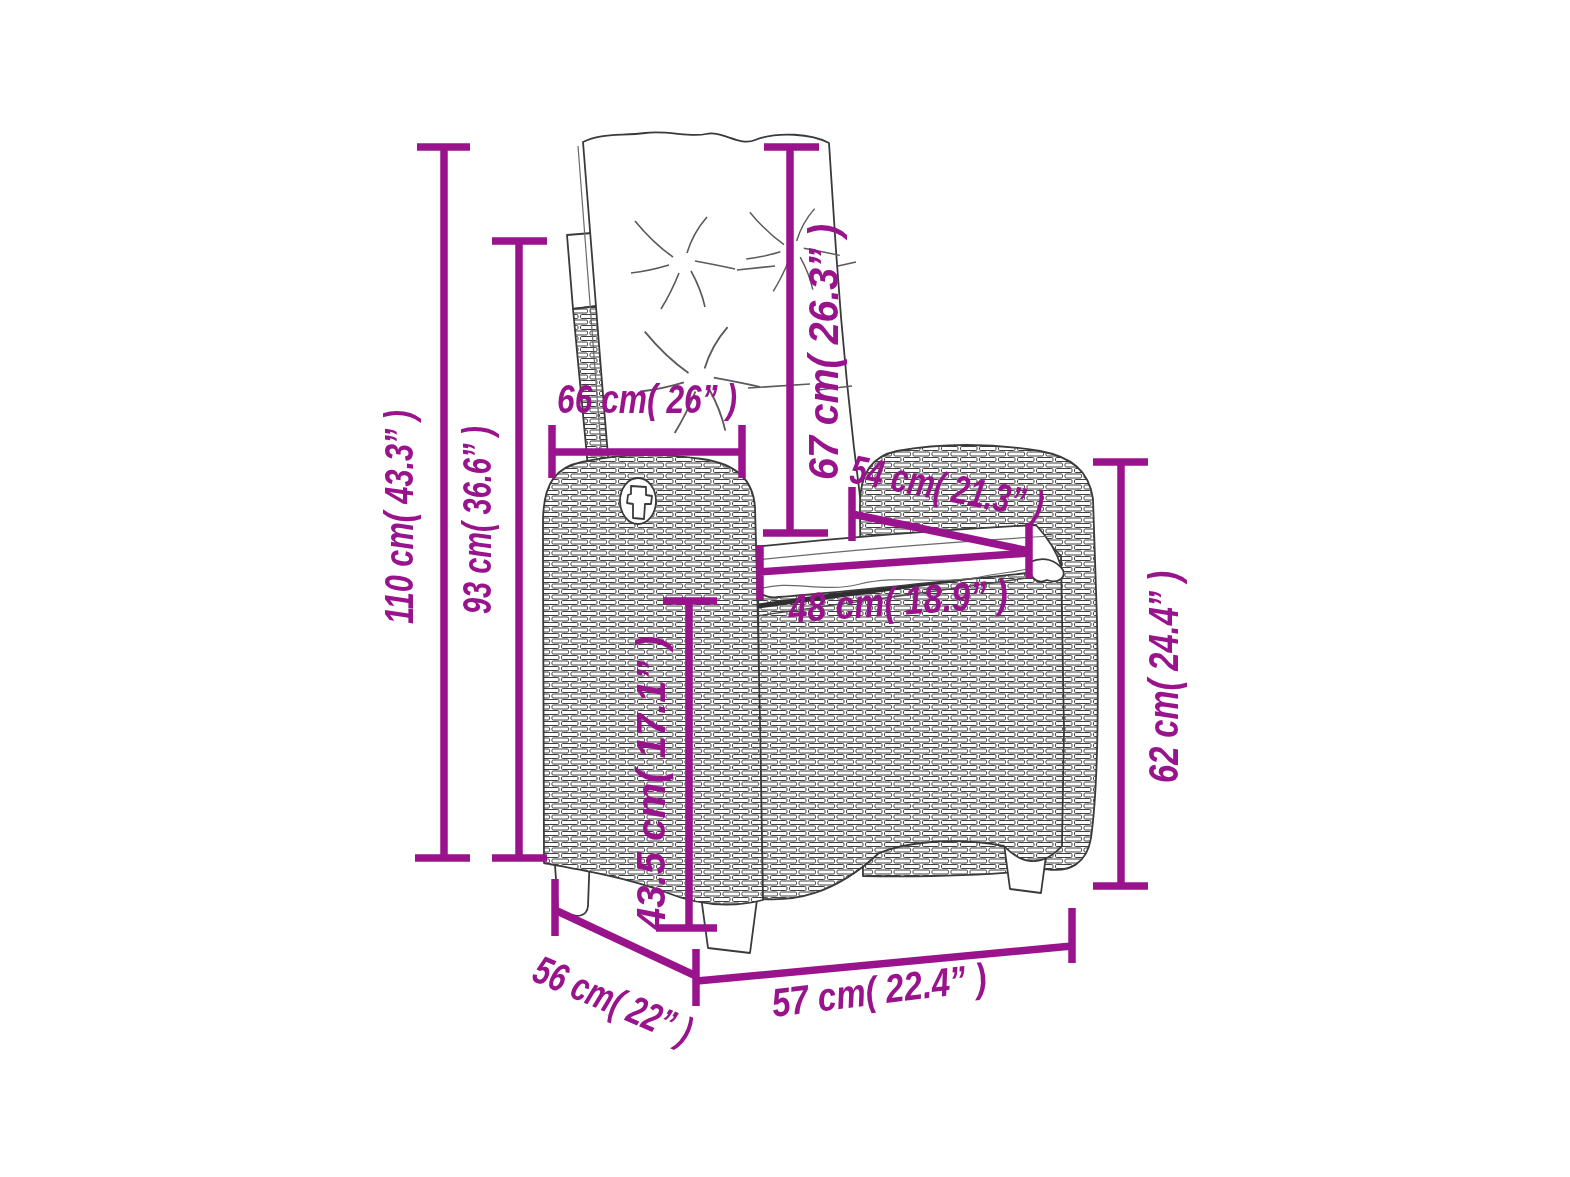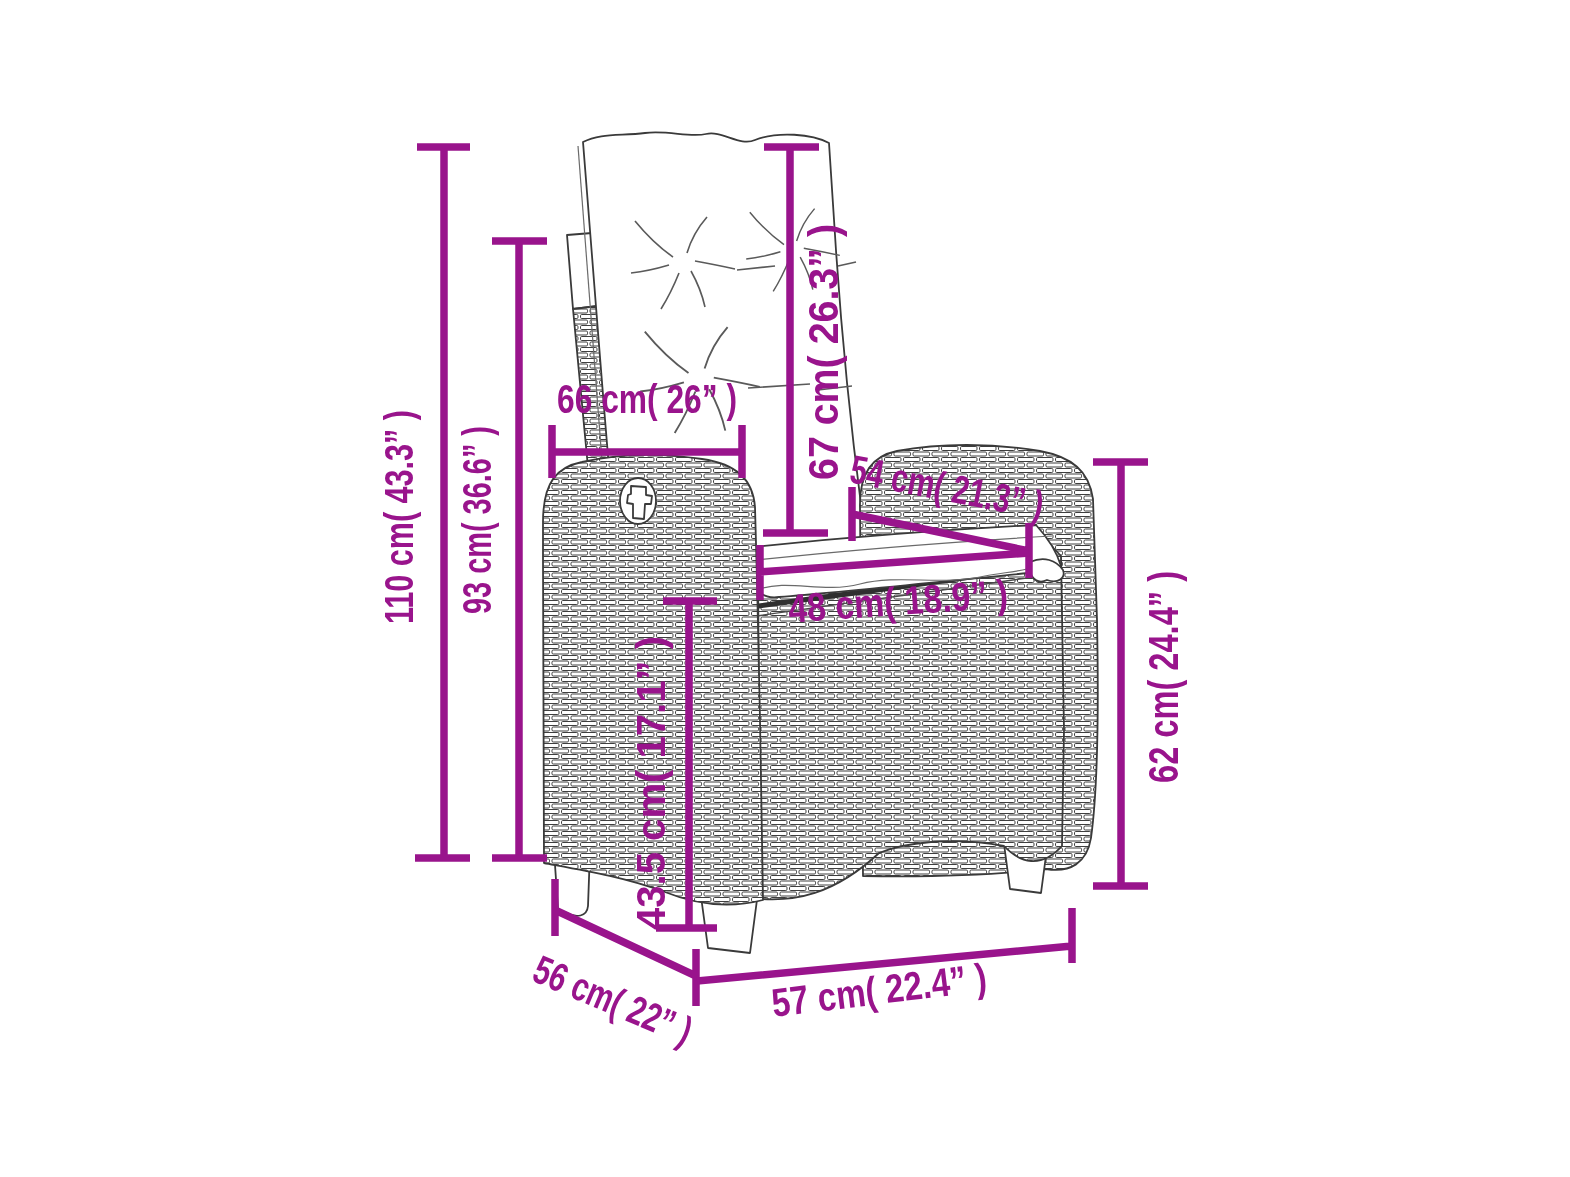--- a/index.html
+++ b/index.html
@@ -1,17 +1,17 @@
 <!DOCTYPE html>
 <html><head>
 <meta charset="utf-8">
 <style>
   html,body{margin:0;padding:0;background:#ffffff;}
   .stage{position:relative;width:1570px;height:1177px;background:#ffffff;overflow:hidden;
-         font-family:"Liberation Sans", sans-serif;}
+         font-family:"Liberation Sans", sans-serif;font-style:italic;}
   svg{position:absolute;inset:0;display:block;}
   text{font-family:"Liberation Sans", sans-serif;font-weight:bold;}
 </style>
 </head>
 <body>
 
 <div class="stage">
 <svg viewBox="0 0 1570 1177" width="1570" height="1177">
 
   <defs>

